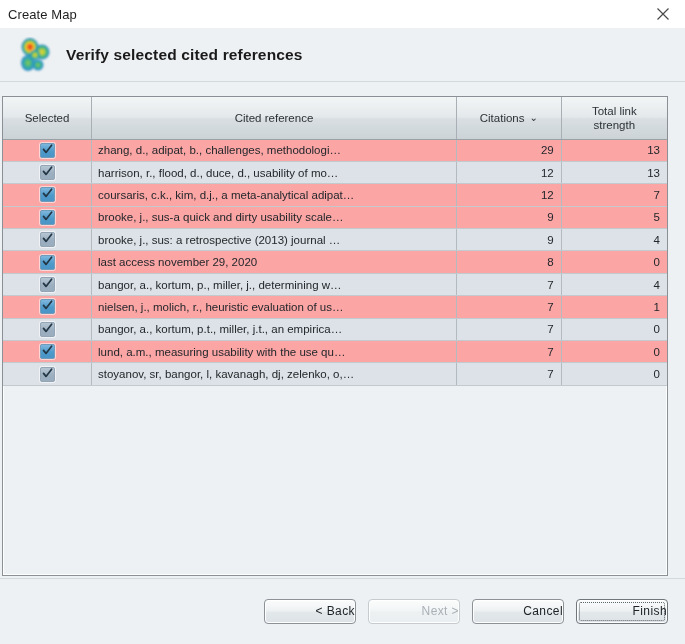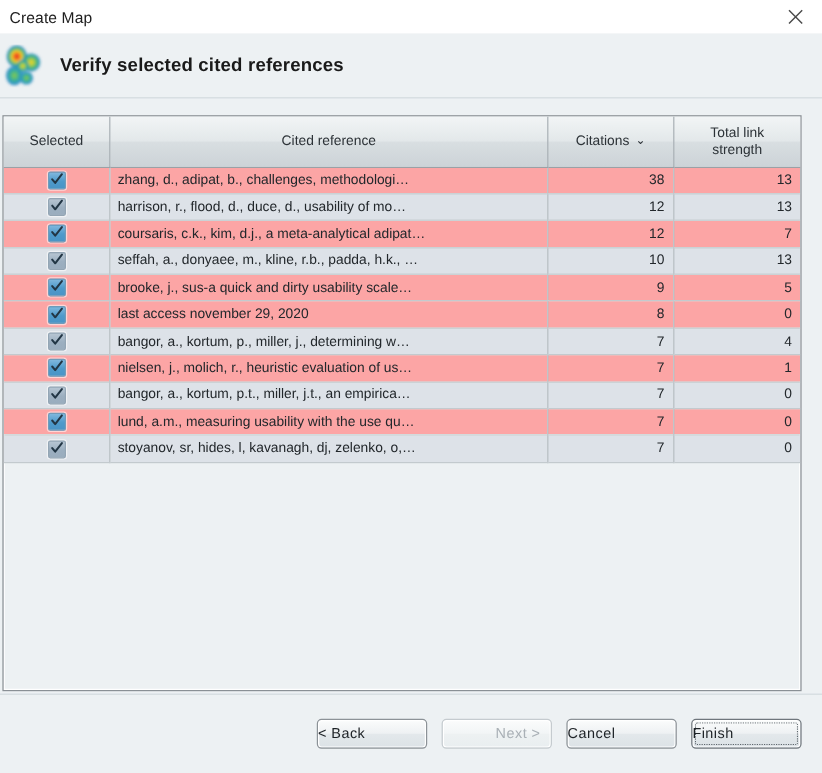--- a/index.html
+++ b/index.html
@@ -53,21 +53,21 @@
     cursor: pointer;
   }
   .close-btn svg { display: block; }
 
   
   .header {
     flex: 0 0 54px;
     background: #edf1f3;
     display: flex;
     align-items: center;
-    padding-left: 2px;
+    padding-left: 18px;
     box-sizing: border-box;
     position: relative;
   }
   .header::after {
     content: "";
     position: absolute;
     left: 0; right: 0; bottom: 0;
     height: 1px;
     background: #d3dade;
   }
@@ -210,21 +210,21 @@
     border: 1px solid #8c9297;
     border-radius: 4px;
     background: linear-gradient(to bottom, #fbfcfc 0%, #eef1f3 48%, #e3e8eb 52%, #dce2e6 100%);
     font-family: "Liberation Sans", sans-serif;
     font-size: 12px;
     color: #1c2125;
     cursor: pointer;
     box-sizing: border-box;
     display: flex;
     align-items: center;
-    justify-content: flex-start;
+    justify-content: flex-end;
     letter-spacing: .4px;
     padding: 0;
     box-shadow: inset 0 0 0 1px #ffffff;
   }
   .btn.disabled {
     color: #a9b0b6;
     border-color: #c5cbcf;
     background: linear-gradient(to bottom, #fbfcfc 0%, #f2f5f6 48%, #edf1f2 52%, #e9eef0 100%);
     cursor: default;
     padding-left: 44px;
@@ -322,55 +322,55 @@
               <span>strength</span>
             </th>
           </tr>
         </thead>
         <tbody id="tbody">
             <tr class="odd">
               <td class="cell-sel"><span class="cbox"><svg width="11" height="11" viewBox="0 0 11 11" aria-hidden="true">
                     <path d="M1.5 5.4 L4 8.4 L9.6 1.2" stroke="#223645" stroke-width="1.7" fill="none" stroke-linecap="round" stroke-linejoin="round"></path>
                   </svg></span></td>
               <td class="cell-ref">zhang, d., adipat, b., challenges, methodologi…</td>
-              <td class="cell-num">38</td>
+              <td class="cell-num">29</td>
               <td class="cell-num">13</td>
             </tr>
             <tr class="even">
               <td class="cell-sel"><span class="cbox dim"><svg width="11" height="11" viewBox="0 0 11 11" aria-hidden="true">
                     <path d="M1.5 5.4 L4 8.4 L9.6 1.2" stroke="#223645" stroke-width="1.7" fill="none" stroke-linecap="round" stroke-linejoin="round"></path>
                   </svg></span></td>
               <td class="cell-ref">harrison, r., flood, d., duce, d., usability of mo…</td>
               <td class="cell-num">12</td>
               <td class="cell-num">13</td>
             </tr>
             <tr class="odd">
               <td class="cell-sel"><span class="cbox"><svg width="11" height="11" viewBox="0 0 11 11" aria-hidden="true">
                     <path d="M1.5 5.4 L4 8.4 L9.6 1.2" stroke="#223645" stroke-width="1.7" fill="none" stroke-linecap="round" stroke-linejoin="round"></path>
                   </svg></span></td>
               <td class="cell-ref">coursaris, c.k., kim, d.j., a meta-analytical adipat…</td>
               <td class="cell-num">12</td>
               <td class="cell-num">7</td>
             </tr>
-            <tr class="even">
-              <td class="cell-sel"><span class="cbox dim"><svg width="11" height="11" viewBox="0 0 11 11" aria-hidden="true">
-                    <path d="M1.5 5.4 L4 8.4 L9.6 1.2" stroke="#223645" stroke-width="1.7" fill="none" stroke-linecap="round" stroke-linejoin="round"></path>
-                  </svg></span></td>
-              <td class="cell-ref">seffah, a., donyaee, m., kline, r.b., padda, h.k., …</td>
-              <td class="cell-num">10</td>
-              <td class="cell-num">13</td>
-            </tr>
             <tr class="odd">
               <td class="cell-sel"><span class="cbox"><svg width="11" height="11" viewBox="0 0 11 11" aria-hidden="true">
                     <path d="M1.5 5.4 L4 8.4 L9.6 1.2" stroke="#223645" stroke-width="1.7" fill="none" stroke-linecap="round" stroke-linejoin="round"></path>
                   </svg></span></td>
               <td class="cell-ref">brooke, j., sus-a quick and dirty usability scale…</td>
               <td class="cell-num">9</td>
               <td class="cell-num">5</td>
             </tr>
+            <tr class="even">
+              <td class="cell-sel"><span class="cbox dim"><svg width="11" height="11" viewBox="0 0 11 11" aria-hidden="true">
+                    <path d="M1.5 5.4 L4 8.4 L9.6 1.2" stroke="#223645" stroke-width="1.7" fill="none" stroke-linecap="round" stroke-linejoin="round"></path>
+                  </svg></span></td>
+              <td class="cell-ref">brooke, j., sus: a retrospective (2013) journal …</td>
+              <td class="cell-num">9</td>
+              <td class="cell-num">4</td>
+            </tr>
             <tr class="odd">
               <td class="cell-sel"><span class="cbox"><svg width="11" height="11" viewBox="0 0 11 11" aria-hidden="true">
                     <path d="M1.5 5.4 L4 8.4 L9.6 1.2" stroke="#223645" stroke-width="1.7" fill="none" stroke-linecap="round" stroke-linejoin="round"></path>
                   </svg></span></td>
               <td class="cell-ref">last access november 29, 2020</td>
               <td class="cell-num">8</td>
               <td class="cell-num">0</td>
             </tr>
             <tr class="even">
               <td class="cell-sel"><span class="cbox dim"><svg width="11" height="11" viewBox="0 0 11 11" aria-hidden="true">
@@ -401,21 +401,21 @@
                     <path d="M1.5 5.4 L4 8.4 L9.6 1.2" stroke="#223645" stroke-width="1.7" fill="none" stroke-linecap="round" stroke-linejoin="round"></path>
                   </svg></span></td>
               <td class="cell-ref">lund, a.m., measuring usability with the use qu…</td>
               <td class="cell-num">7</td>
               <td class="cell-num">0</td>
             </tr>
             <tr class="even">
               <td class="cell-sel"><span class="cbox dim"><svg width="11" height="11" viewBox="0 0 11 11" aria-hidden="true">
                     <path d="M1.5 5.4 L4 8.4 L9.6 1.2" stroke="#223645" stroke-width="1.7" fill="none" stroke-linecap="round" stroke-linejoin="round"></path>
                   </svg></span></td>
-              <td class="cell-ref">stoyanov, sr, hides, l, kavanagh, dj, zelenko, o,…</td>
+              <td class="cell-ref">stoyanov, sr, bangor, l, kavanagh, dj, zelenko, o,…</td>
               <td class="cell-num">7</td>
               <td class="cell-num">0</td>
             </tr>
           </tbody>
       </table>
     </div>
   </div>
 
   <div class="footer">
     <button class="btn">

